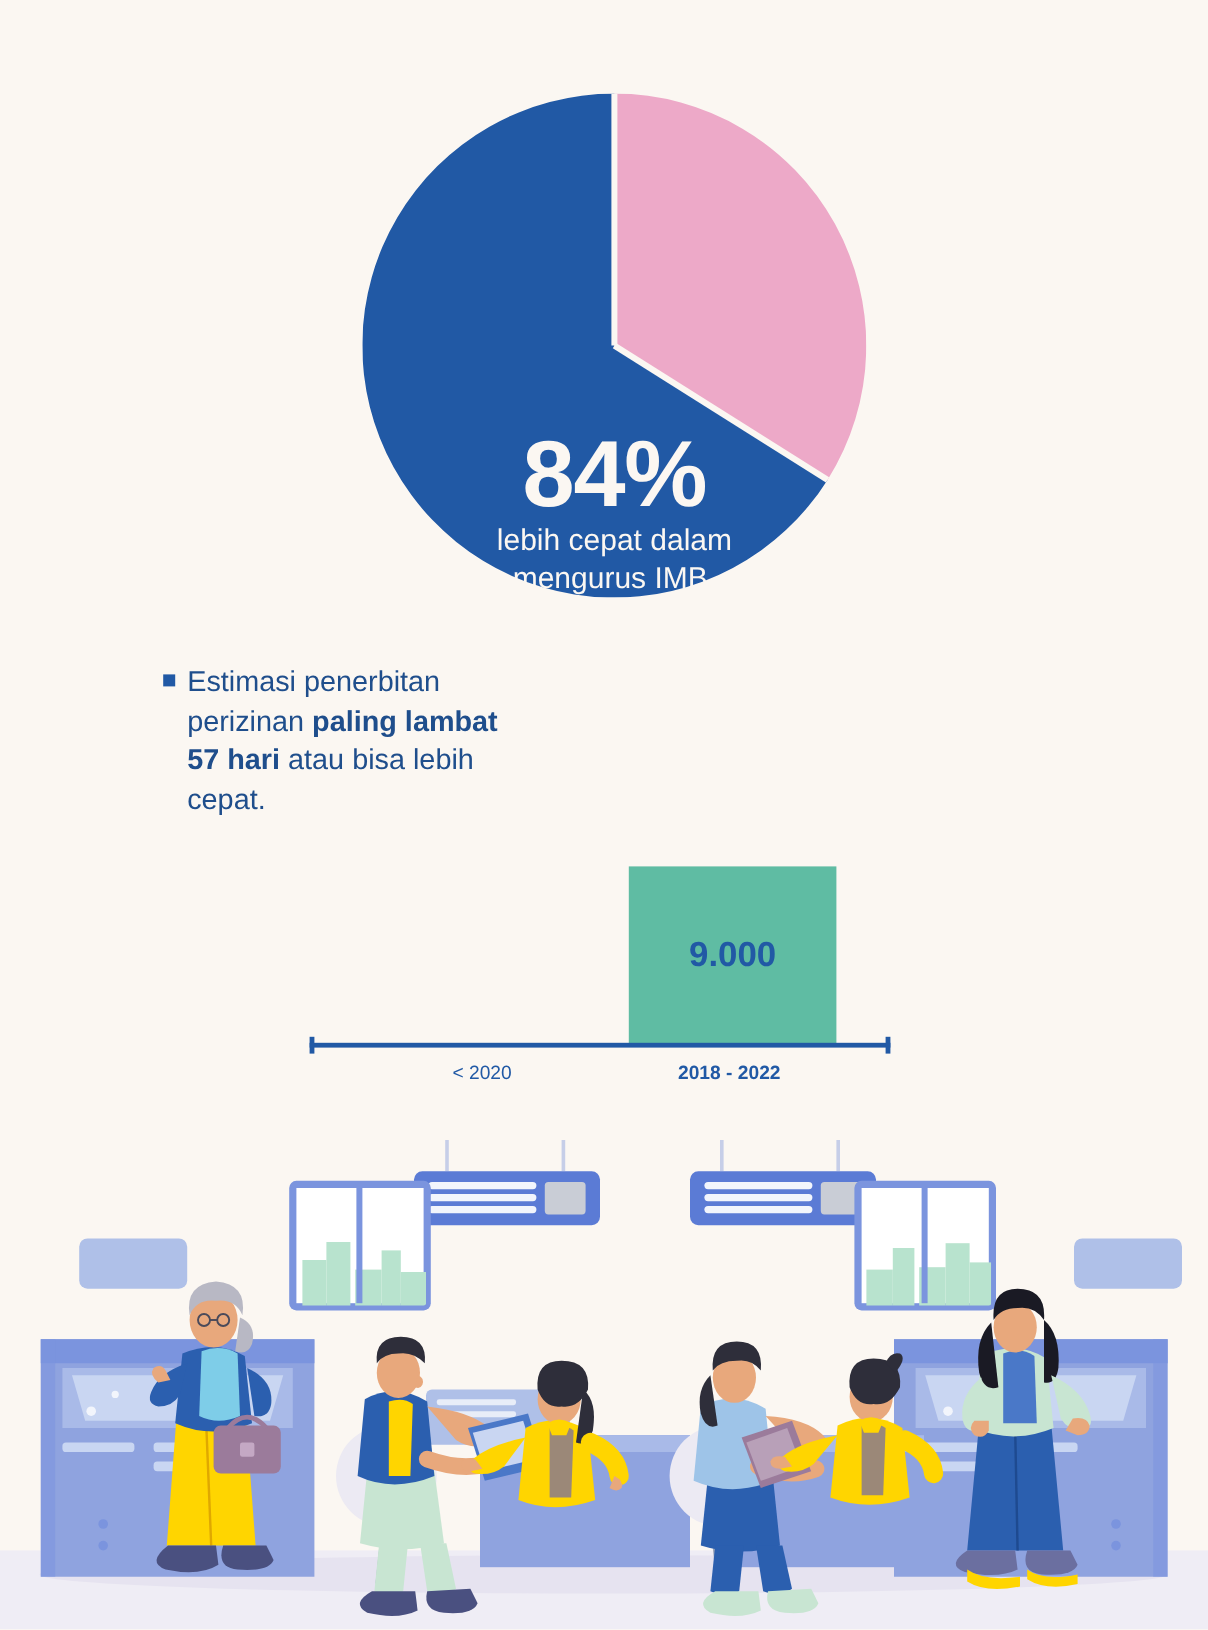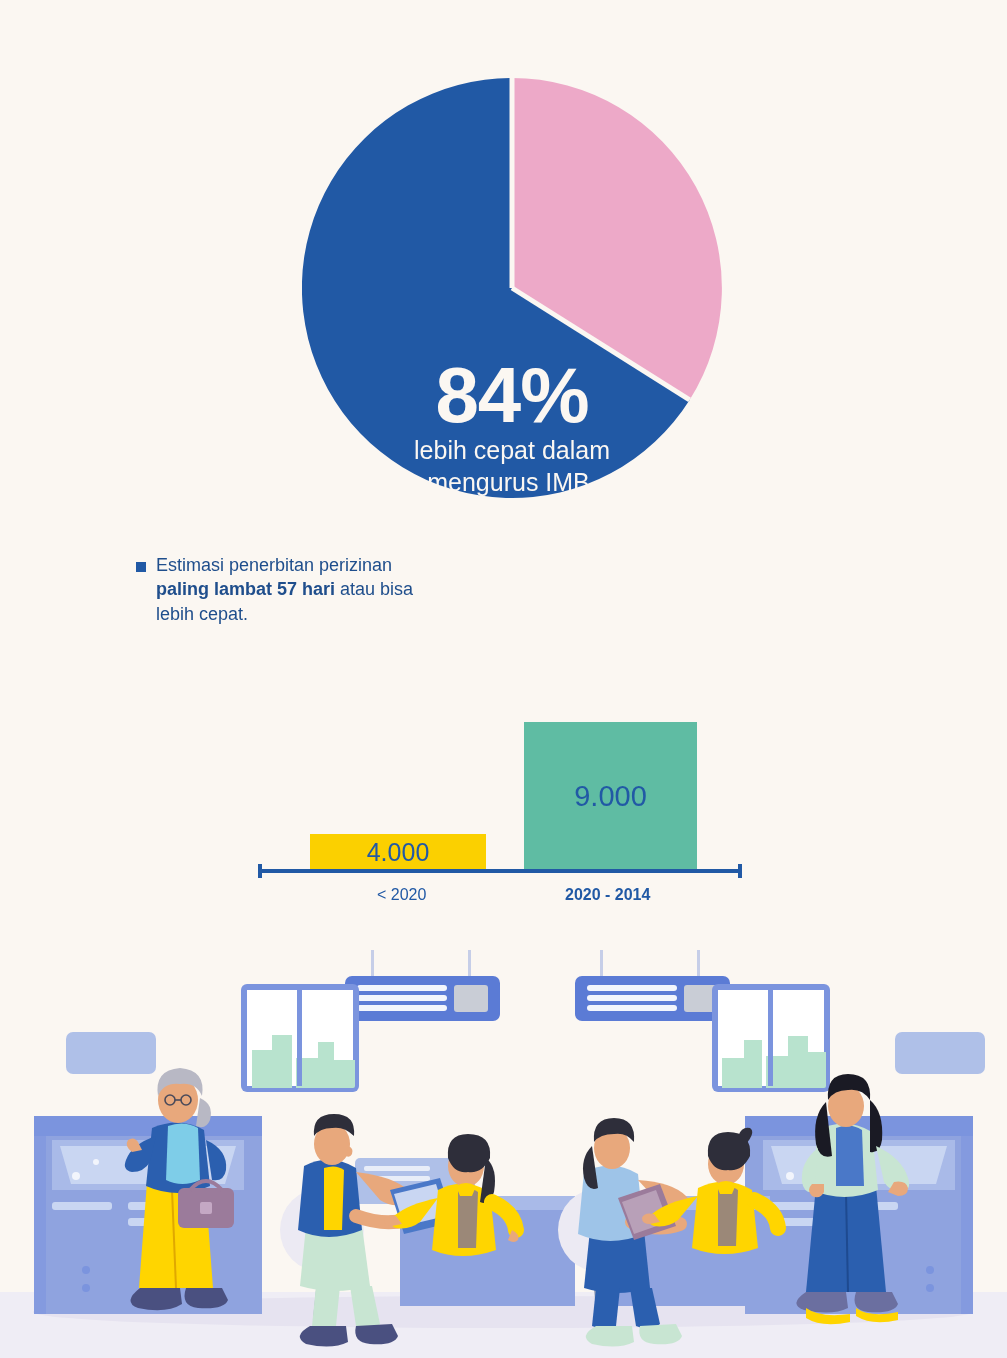--- a/index.html
+++ b/index.html
@@ -23,31 +23,31 @@
              text-align:center; width:300px; }
 
   
   .bullets { position:absolute; left:136px; top:553px; width:740px;
              display:flex; gap:22px; }
   .bullet-col { display:flex; gap:10px; }
   .bullet-col.left  { width:290px; }
   .bullet-col.right { width:420px; }
   .bullet-sq { flex:0 0 auto; width:10px; height:10px; background:#2159A5;
                margin-top:9px; }
-  .bullet-body { font-size:18px; line-height:1.36; color:#1F4E8C; }
+  .bullet-body { font-size:24px; line-height:1.36; color:#1F4E8C; }
   .bullet-body b { font-weight:700; }
 
   
   .barchart { position:absolute; left:250px; top:700px; width:520px; height:215px; }
   .bar-plot { position:absolute; left:0; top:0; width:520px; height:170px; }
   .bar { position:absolute; bottom:0; display:flex; align-items:center;
          justify-content:center; }
   .bar.small { left:60px;  width:176px; height:36px;  background:#FBD000; }
   .bar.big   { left:274px; width:173px; height:148px; background:#5FBCA3; }
-  .bar-value { font-size:29px; font-weight:400; color:#2159A5; }
+  .bar-value { font-size:29px; font-weight:700; color:#2159A5; }
   .bar.small .bar-value { font-size:25px; }
   .axis { position:absolute; left:0; top:164px; width:500px; height:14px; }
   .axis-line { position:absolute; left:8px; top:5px; width:484px; height:4px;
                background:#2159A5; }
   .axis-cap  { position:absolute; top:0; width:4px; height:14px; background:#2159A5; }
   .axis-cap.l { left:8px; }
   .axis-cap.r { left:488px; }
   .bar-labels { position:absolute; left:0; top:186px; width:500px; }
   .bar-label { position:absolute; font-size:16px; color:#2159A5; white-space:nowrap;margin-left:15px; }
   .bar-label.a { left:112px; }
@@ -82,35 +82,32 @@
     <div class="bullet-col left">
       <span class="bullet-sq"></span>
       <div class="bullet-body">
         <span>Estimasi penerbitan perizinan </span><b>paling lambat 57 hari</b><span> atau bisa lebih cepat.</span>
       </div>
     </div>
   </div>
 
   <div class="barchart">
     <div class="bar-plot">
-      <div class="bar small">
-        <span class="bar-value">4.000</span>
-      </div>
       <div class="bar big">
         <span class="bar-value">9.000</span>
       </div>
     </div>
     <div class="axis">
       <div class="axis-cap l"></div>
       <div class="axis-line"></div>
       <div class="axis-cap r"></div>
     </div>
     <div class="bar-labels">
       <span class="bar-label a">&lt; 2020</span>
-      <span class="bar-label b">2020 - 2014</span>
+      <span class="bar-label b">2018 - 2022</span>
     </div>
   </div>
 
   <div class="illus">
   <svg width="1007" height="418" viewBox="0 0 1007 418">
     <defs>
       <clipPath id="winL">
             <rect x="245" y="48" width="110" height="100" rx="2"></rect>
           </clipPath>
       <clipPath id="winR">

